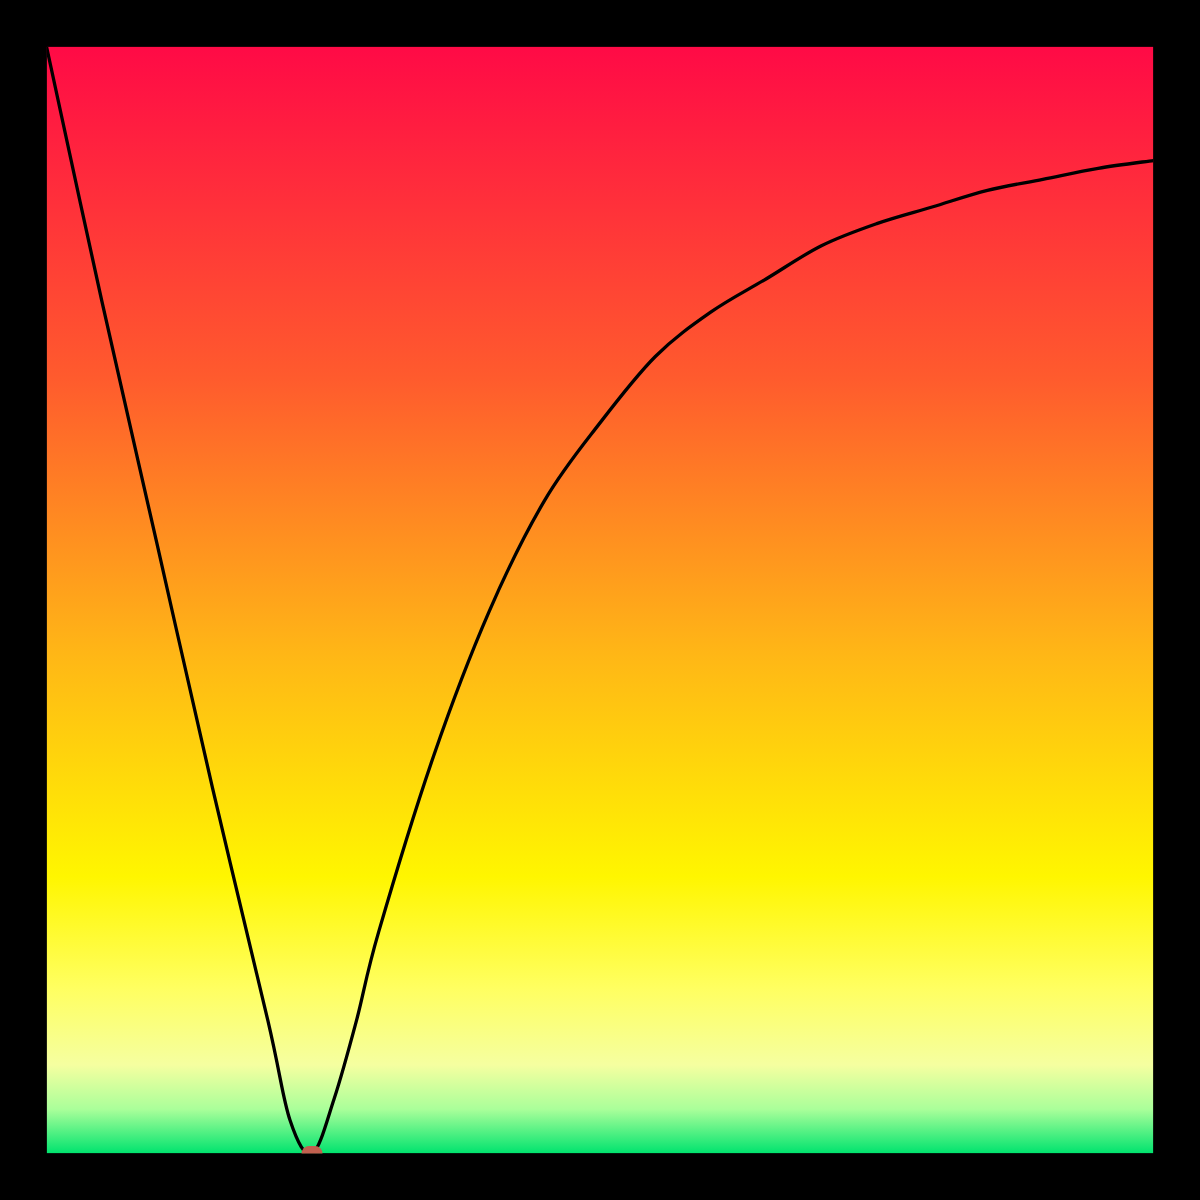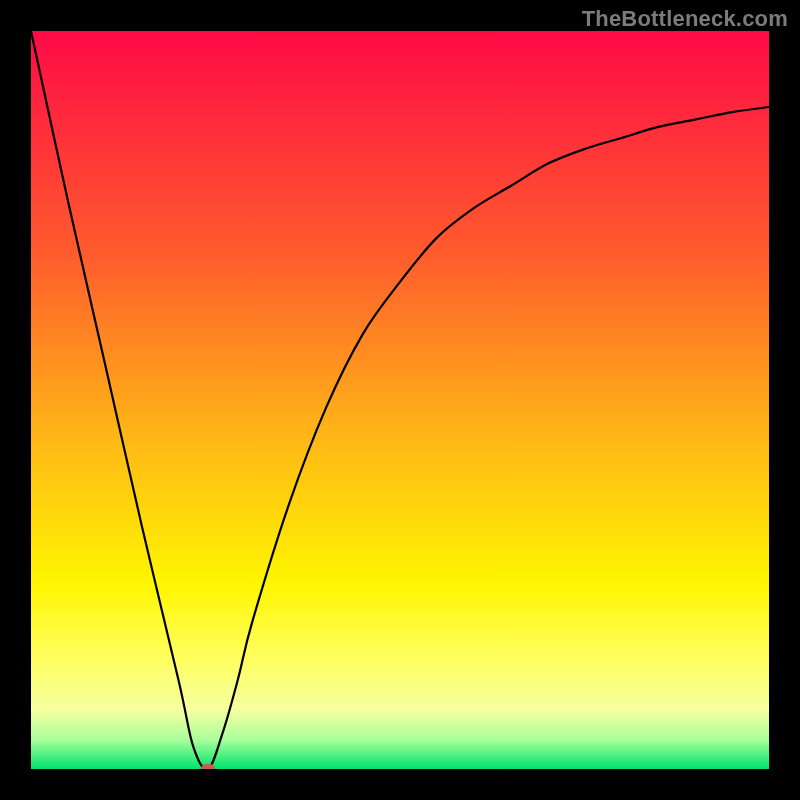--- a/index.html
+++ b/index.html
@@ -48,21 +48,20 @@
     font-size: 22px;
     font-weight: 600;
     color: #7b7b7b;
     letter-spacing: 0.2px;
   }
 </style>
 </head>
 <body>
 
 <div class="frame">
-  <div class="watermark">TheBottleneck.com</div>
 
   <div class="plot-area">
     <svg class="gradient-bg" viewBox="0 0 738 738" preserveAspectRatio="none">
       <defs>
         <linearGradient id="bg-grad" x1="0" y1="0" x2="0" y2="1">
             <stop offset="0%" stop-color="#ff0a46"></stop>
             <stop offset="30%" stop-color="#ff5b2d"></stop>
             <stop offset="55%" stop-color="#ffb716"></stop>
             <stop offset="75%" stop-color="#fff600"></stop>
             <stop offset="85%" stop-color="#ffff60"></stop>

